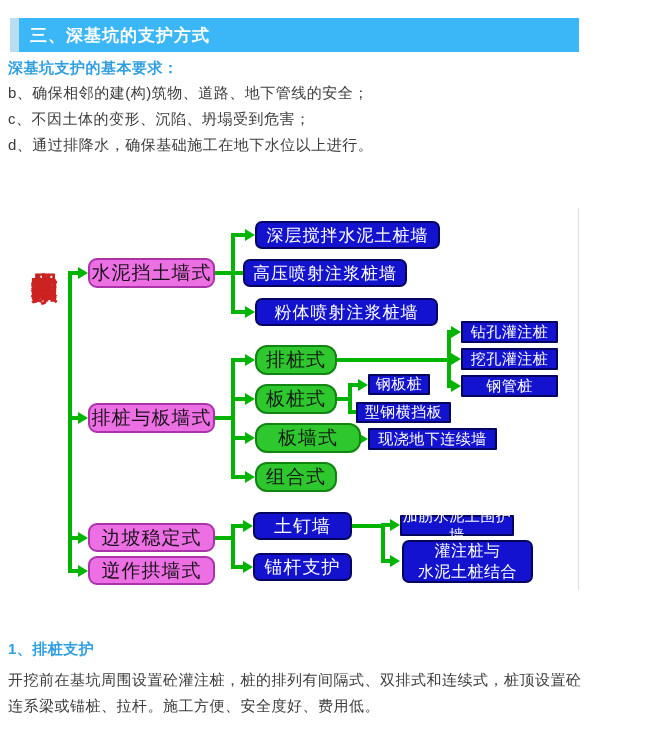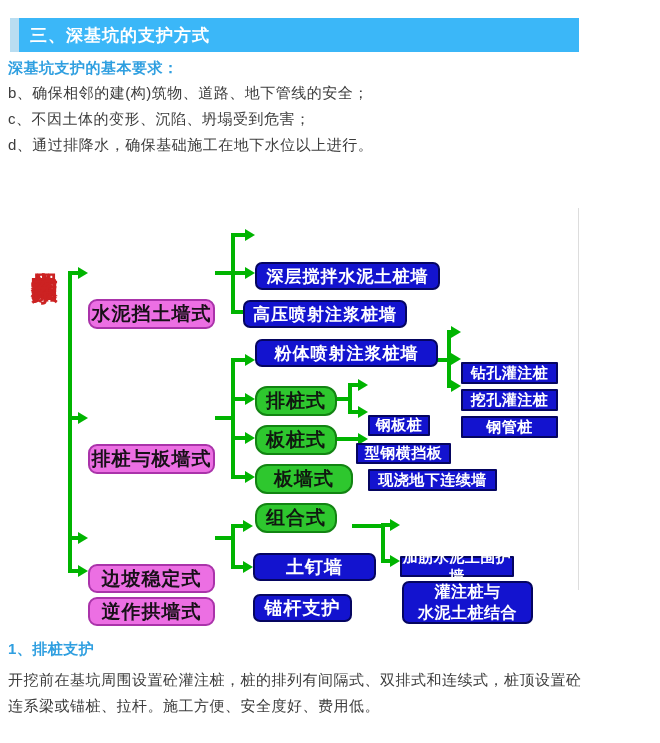--- a/index.html
+++ b/index.html
@@ -40,21 +40,21 @@
     font-weight:bold; color:var(--root-red,#cc2222);
   }
   .seg { position:absolute; background:var(--line-green,#00b400); }
   .arr {
     position:absolute; width:0; height:0;
     border-top:6px solid transparent; border-bottom:6px solid transparent;
     border-left:10px solid var(--line-green,#00b400);
   }
   .node {
     position:absolute; display:flex; align-items:center; justify-content:center;
-    font-weight:bold; box-sizing:border-box; text-align:center;margin-top:41px;
+    font-weight:normal; box-sizing:border-box; text-align:center;
   }
   .pink {
     background:var(--node-pink-fill,#ec6fe3); border:2px solid var(--node-pink-border,#aa33aa);
     border-radius:9px; font-size:19px; color:#181018; letter-spacing:1px;
   }
   .greenbox {
     background:var(--node-green-fill,#2ec72e); border:2px solid var(--node-green-border,#128412);
     border-radius:12px; font-size:19px; color:#101810; letter-spacing:1px;
   }
   .bluebox {
@@ -151,31 +151,31 @@
     <div class="node pink" style="left:88px;top:403px;width:127px;height:30px;">排桩与板墙式</div>
     <div class="node pink" style="left:88px;top:523px;width:127px;height:29px;">边坡稳定式</div>
     <div class="node pink" style="left:88px;top:556px;width:127px;height:29px;">逆作拱墙式</div>
 
     <div class="node bluebox" style="left:255px;top:221px;width:185px;height:28px;">深层搅拌水泥土桩墙</div>
     <div class="node bluebox" style="left:243px;top:259px;width:164px;height:28px;">高压喷射注浆桩墙</div>
     <div class="node bluebox" style="left:255px;top:298px;width:183px;height:28px;">粉体喷射注浆桩墙</div>
 
     <div class="node greenbox" style="left:255px;top:345px;width:82px;height:30px;">排桩式</div>
     <div class="node greenbox" style="left:255px;top:384px;width:82px;height:30px;">板桩式</div>
-    <div class="node greenbox" style="left:255px;top:423px;width:98px;height:30px;">板墙式</div>
+    <div class="node greenbox" style="left:255px;top:423px;width:106px;height:30px;">板墙式</div>
     <div class="node greenbox" style="left:255px;top:462px;width:82px;height:30px;">组合式</div>
 
     <div class="node bluebox small" style="left:461px;top:321px;width:97px;height:22px;">钻孔灌注桩</div>
     <div class="node bluebox small" style="left:461px;top:348px;width:97px;height:22px;">挖孔灌注桩</div>
     <div class="node bluebox small" style="left:461px;top:375px;width:97px;height:22px;">钢管桩</div>
     <div class="node bluebox small" style="left:368px;top:374px;width:62px;height:21px;">钢板桩</div>
     <div class="node bluebox small" style="left:356px;top:402px;width:95px;height:21px;">型钢横挡板</div>
     <div class="node bluebox small" style="left:368px;top:428px;width:129px;height:22px;">现浇地下连续墙</div>
 
-    <div class="node bluebox mid" style="left:253px;top:512px;width:123px;height:28px;">土钉墙</div>
+    <div class="node bluebox mid" style="left:253px;top:512px;width:99px;height:28px;">土钉墙</div>
     <div class="node bluebox mid" style="left:253px;top:553px;width:99px;height:28px;">锚杆支护</div>
     <div class="node bluebox small" style="left:400px;top:515px;width:114px;height:21px;">加筋水泥土围护墙</div>
     <div class="node bluebox twoline" style="left:402px;top:540px;width:131px;height:43px;">灌注桩与
 水泥土桩结合</div>
   </div>
 
   <div class="blue-heading" style="top:640px;">1、排桩支护</div>
   <div class="para">开挖前在基坑周围设置砼灌注桩，桩的排列有间隔式、双排式和连续式，桩顶设置砼连系梁或锚桩、拉杆。施工方便、安全度好、费用低。</div>
 
 </div>

